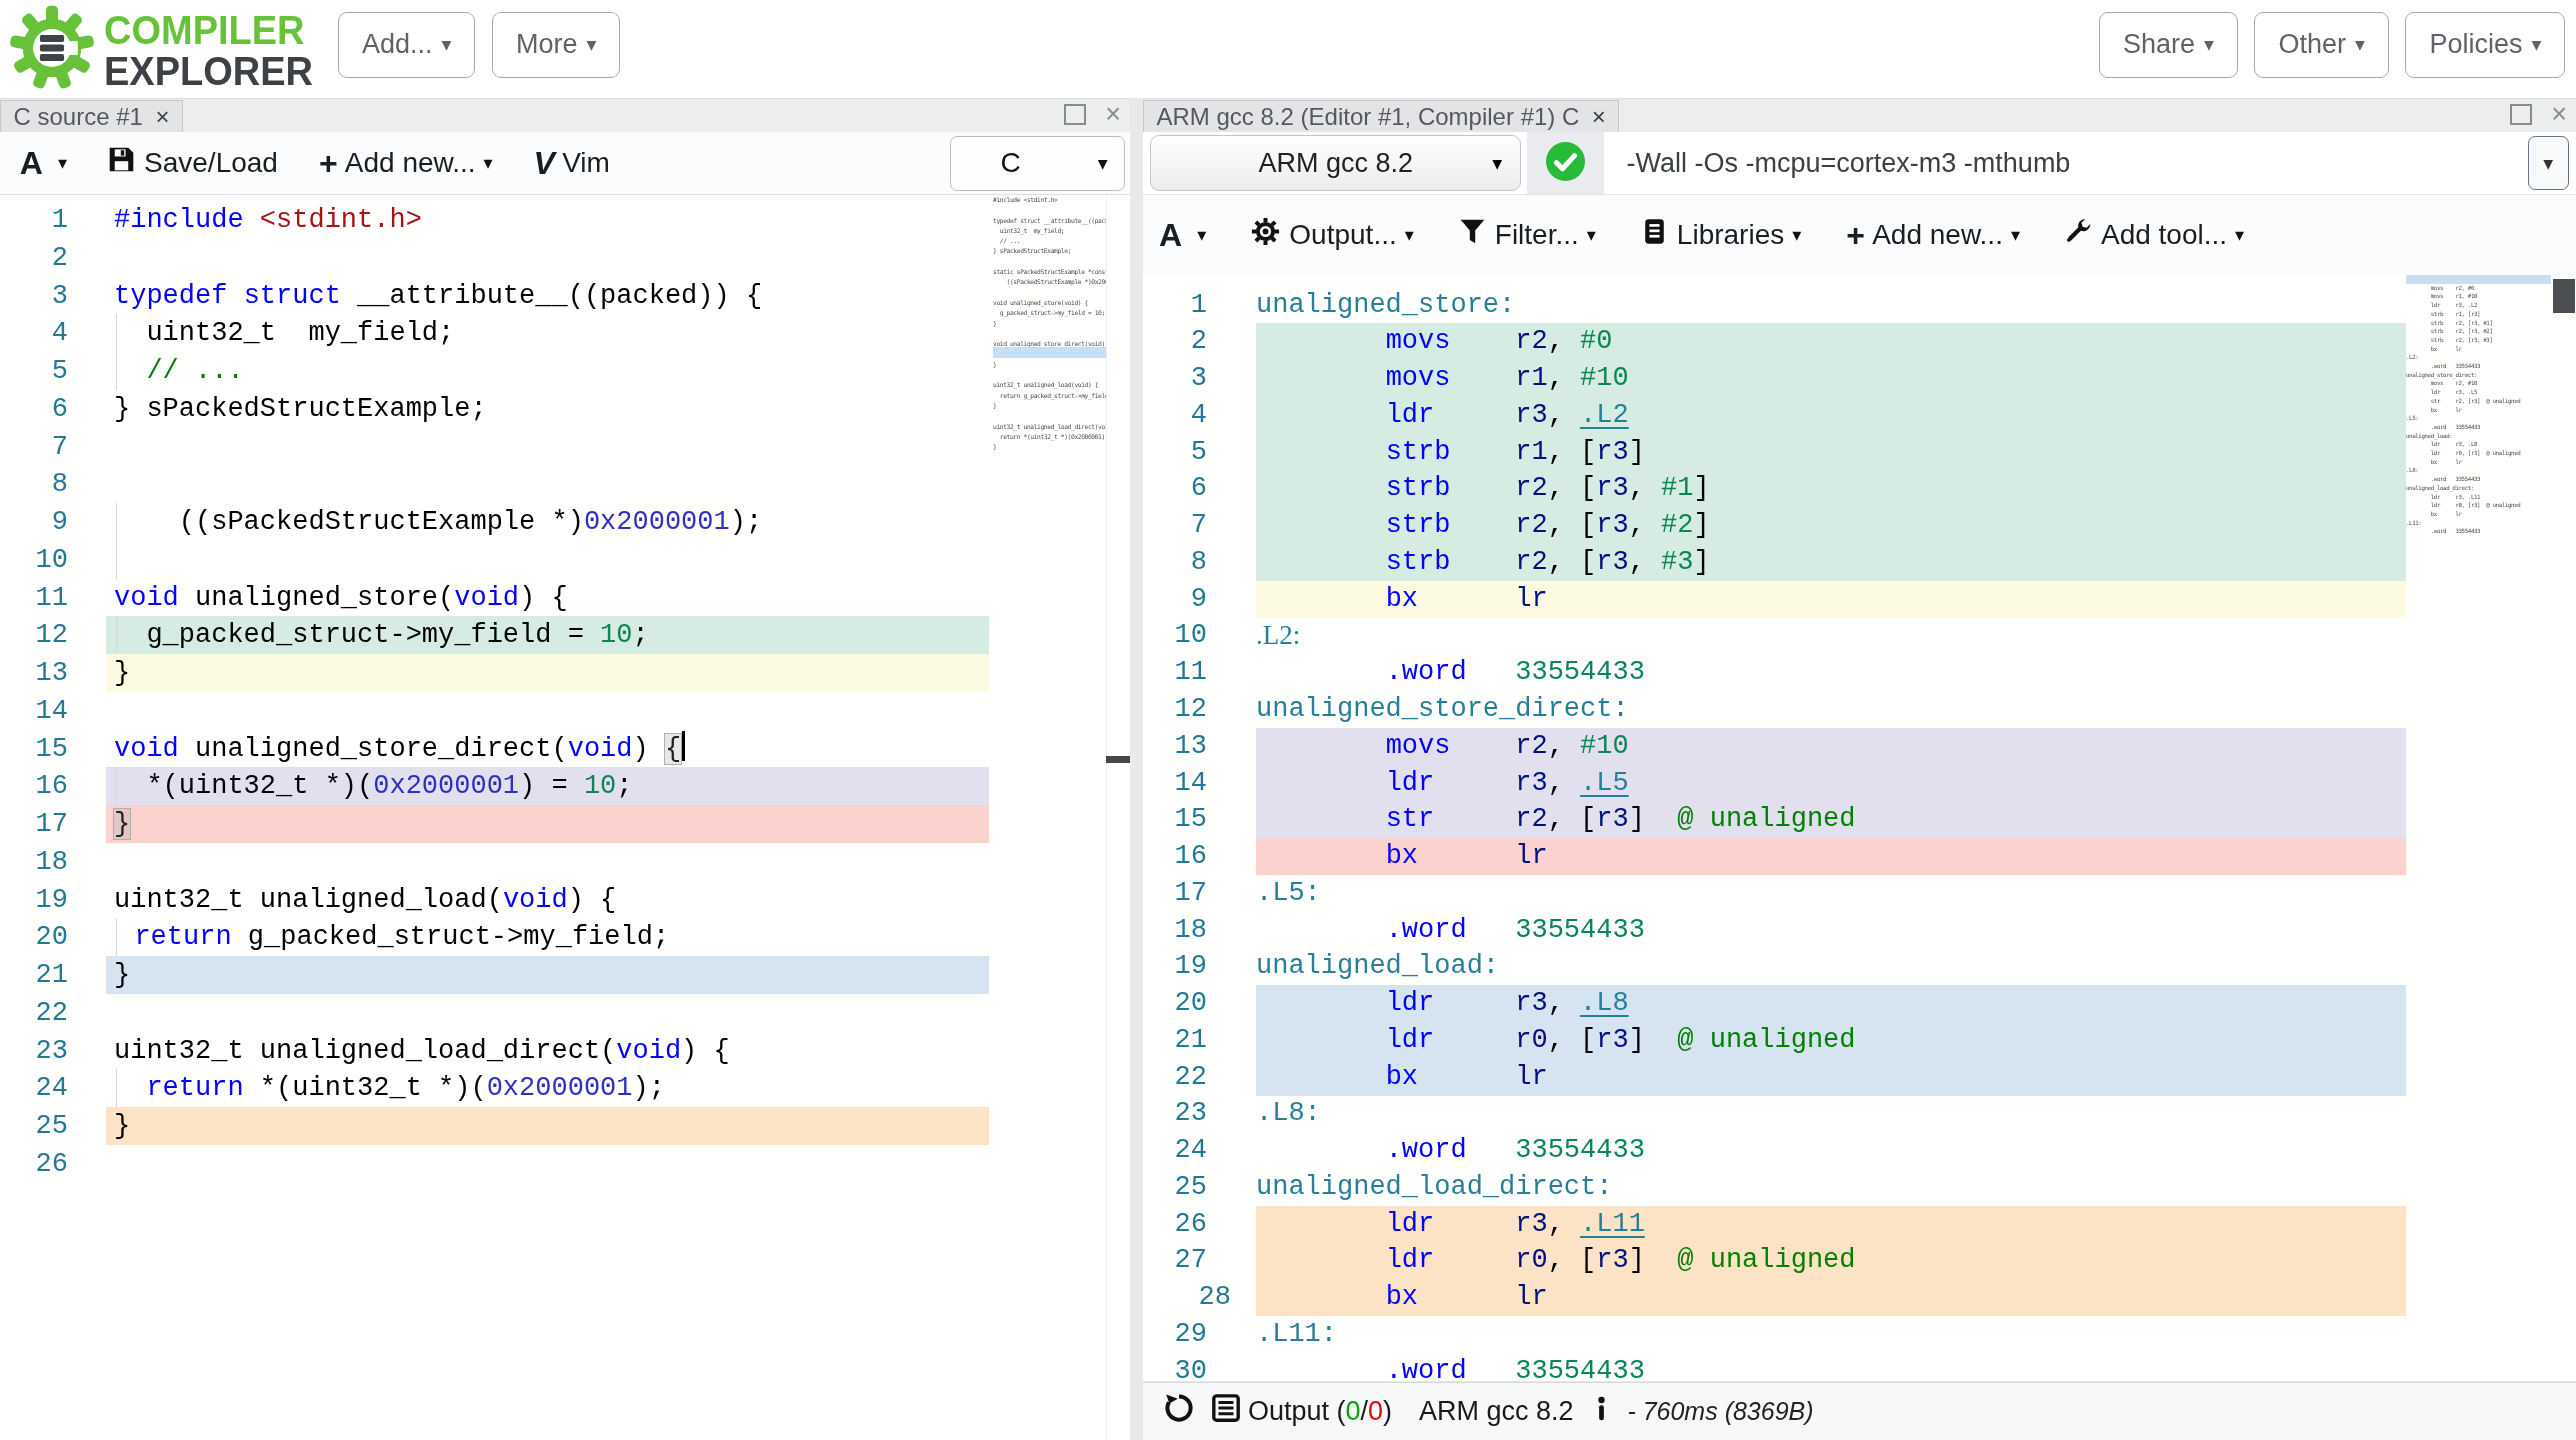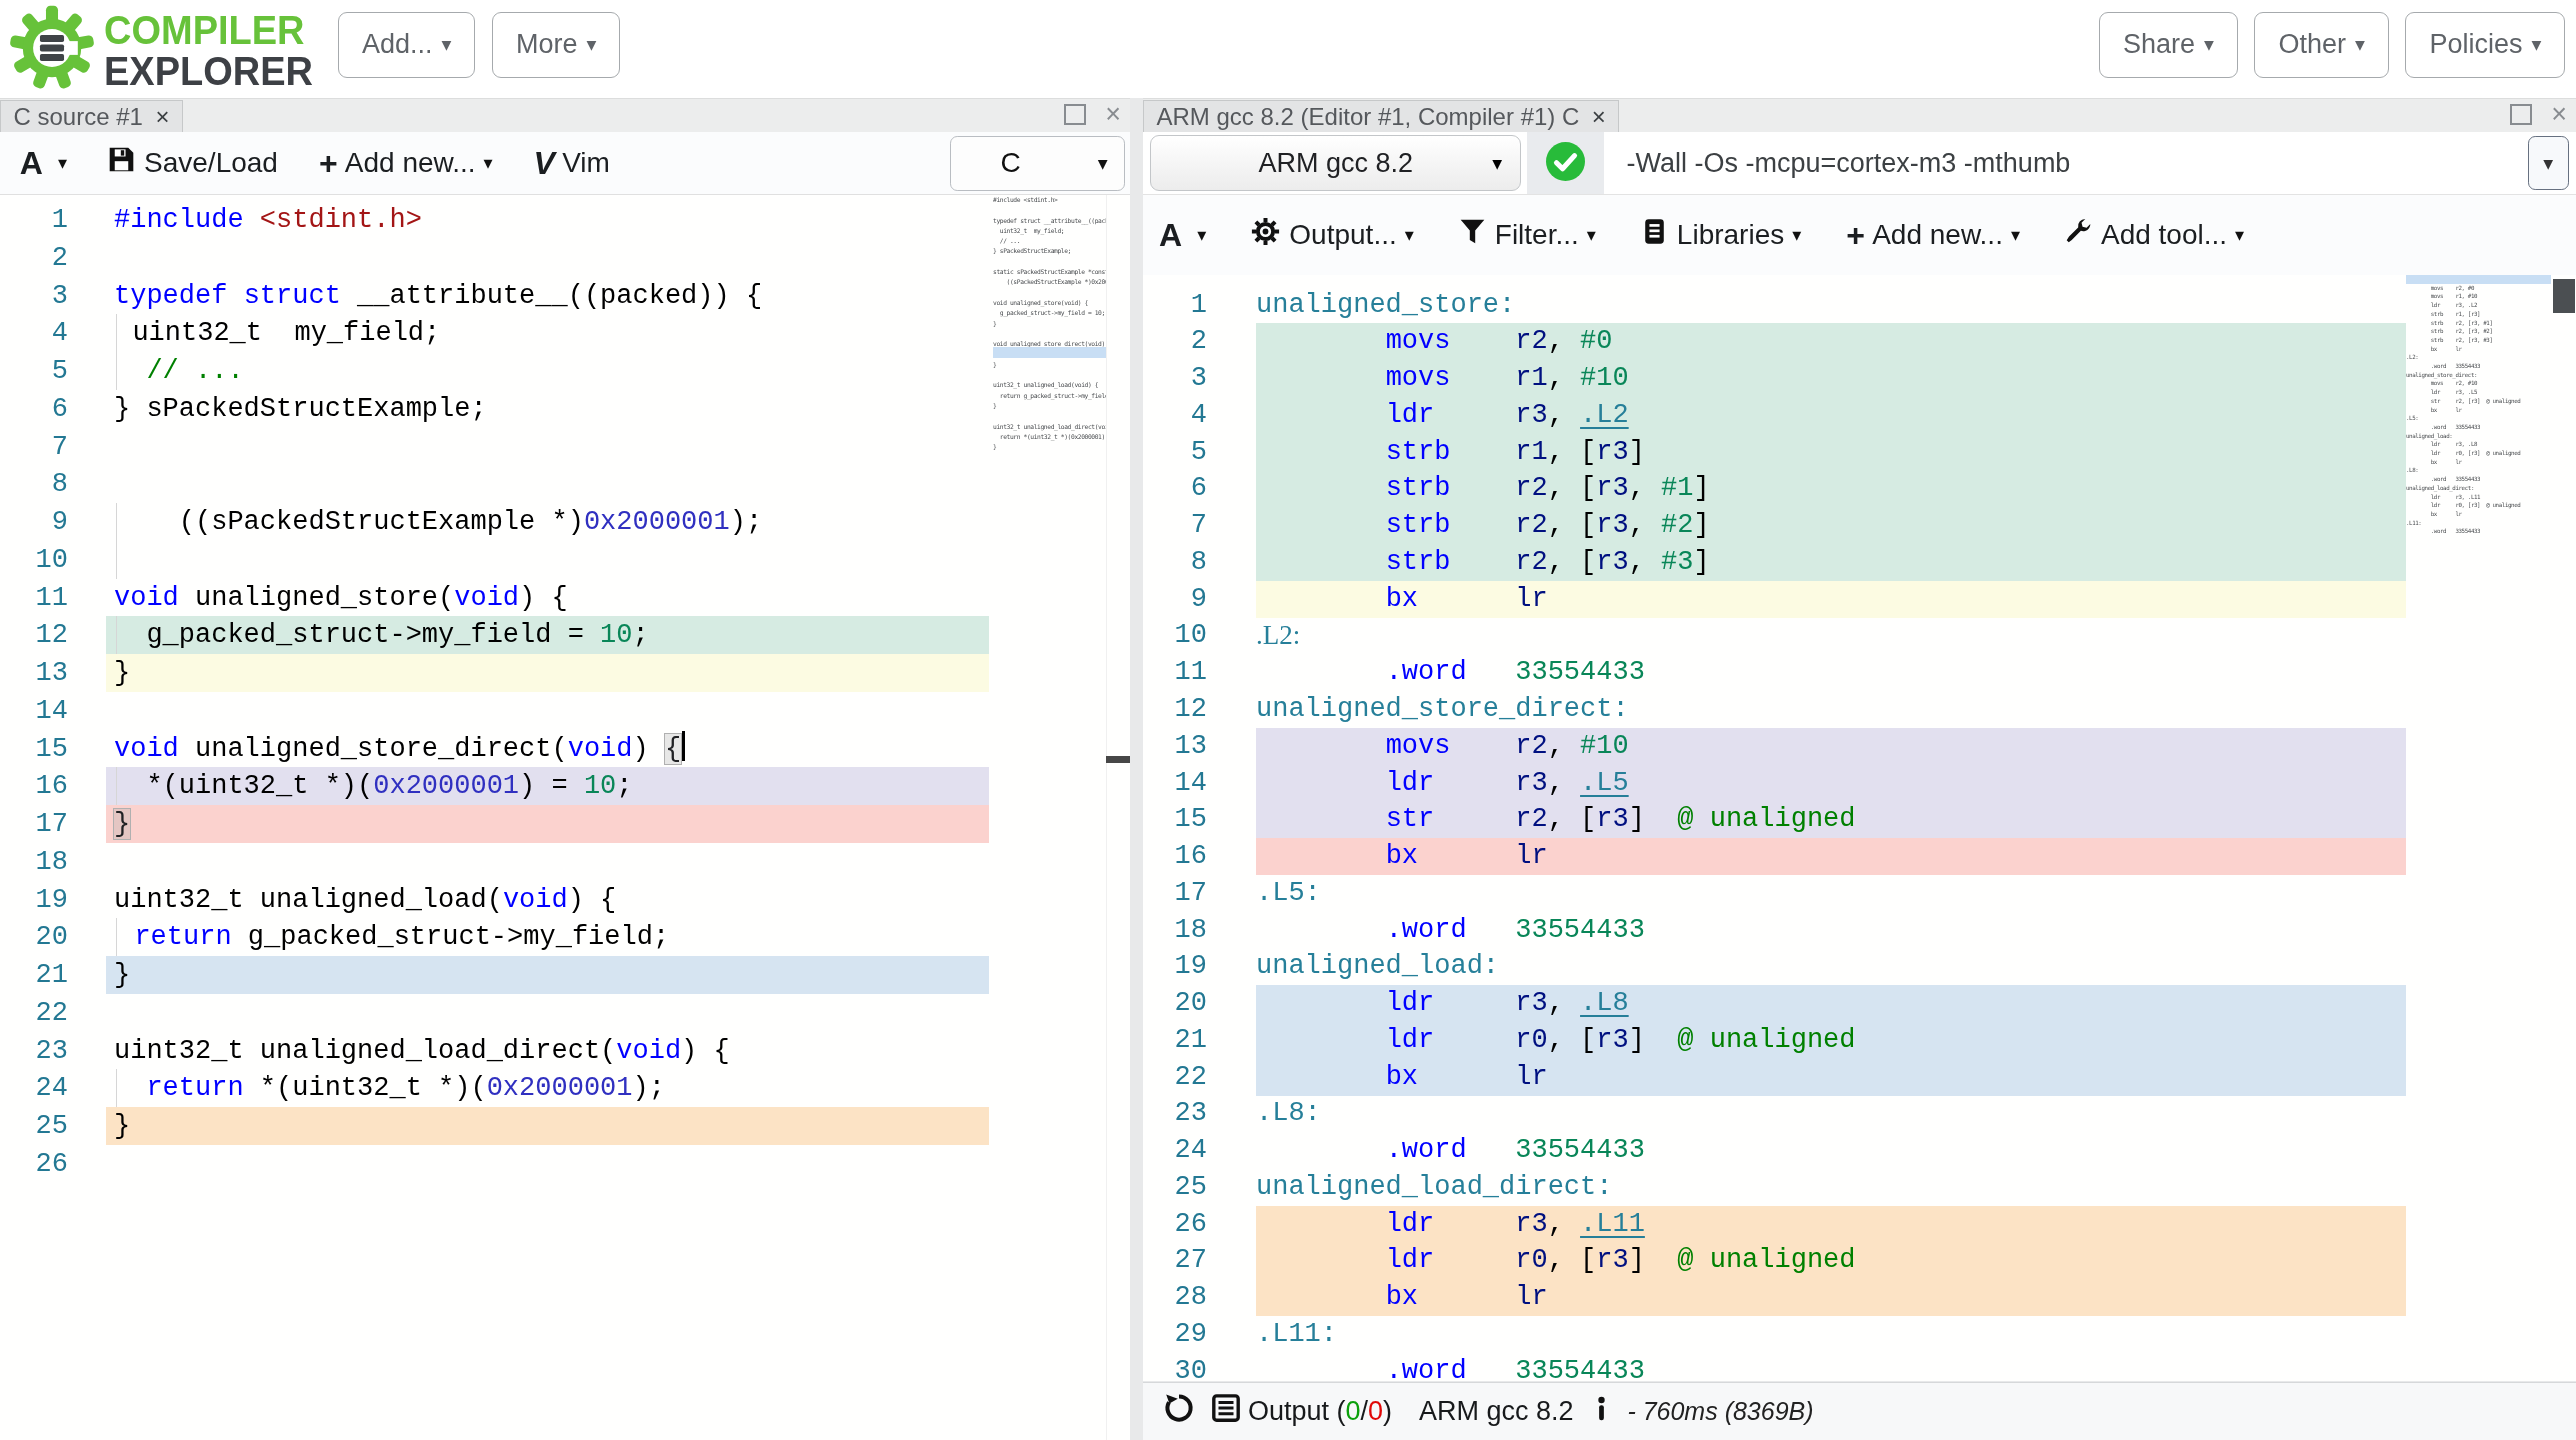--- a/index.html
+++ b/index.html
@@ -172,21 +172,21 @@
     <span class="lang-select">
       <span>C</span>
       <span class="arrow">▾</span>
     </span>
   </div>
 
   <div class="editor" id="source-editor" style="left:0;top:195px;width:1130px;height:1245px;">
       <div class="code-row" style="top: 6.3px; height: 38px; line-height: 38px;"><span class="ln" style="width: 68px;">1</span><span class="code" style="left: 114px;"><span class="tk-k">#include</span><span class="tk-d"> </span><span class="tk-s">&lt;stdint.h&gt;</span></span></div>
       <div class="code-row" style="top: 44px; height: 38px; line-height: 38px;"><span class="ln" style="width: 68px;">2</span><span class="code" style="left: 114px;"></span></div>
       <div class="code-row" style="top: 82px; height: 38px; line-height: 38px;"><span class="ln" style="width: 68px;">3</span><span class="code" style="left: 114px;"><span class="tk-k">typedef</span><span class="tk-d"> </span><span class="tk-k">struct</span><span class="tk-d"> __attribute__((packed)) {</span></span></div>
-      <div class="code-row" style="top: 119px; height: 38px; line-height: 38px;"><span class="guide" style="left: 116px;"></span><span class="ln" style="width: 68px;">4</span><span class="code" style="left: 100px;"><span class="tk-d">  uint32_t  my_field;</span></span></div>
+      <div class="code-row" style="top: 119px; height: 38px; line-height: 38px;"><span class="guide" style="left: 116px;"></span><span class="ln" style="width: 68px;">4</span><span class="code" style="left: 114px;"><span class="tk-d">  uint32_t  my_field;</span></span></div>
       <div class="code-row" style="top: 157px; height: 38px; line-height: 38px;"><span class="guide" style="left: 116px;"></span><span class="ln" style="width: 68px;">5</span><span class="code" style="left: 114px;"><span class="tk-c">  // ...</span></span></div>
       <div class="code-row" style="top: 195px; height: 38px; line-height: 38px;"><span class="ln" style="width: 68px;">6</span><span class="code" style="left: 114px;"><span class="tk-d">} sPackedStructExample;</span></span></div>
       <div class="code-row" style="top: 233px; height: 38px; line-height: 38px;"><span class="ln" style="width: 68px;">7</span><span class="code" style="left: 114px;"></span></div>
       <div class="code-row" style="top: 270px; height: 38px; line-height: 38px;"><span class="ln" style="width: 68px;">8</span></div>
       <div class="code-row" style="top: 308px; height: 38px; line-height: 38px;"><span class="guide" style="left: 116px;"></span><span class="ln" style="width: 68px;">9</span><span class="code" style="left: 114px;"><span class="tk-d">    ((sPackedStructExample *)</span><span class="tk-h">0x2000001</span><span class="tk-d">);</span></span></div>
       <div class="code-row" style="top: 346px; height: 38px; line-height: 38px;"><span class="guide" style="left: 116px;"></span><span class="ln" style="width: 68px;">10</span><span class="code" style="left: 114px;"></span></div>
       <div class="code-row" style="top: 384px; height: 38px; line-height: 38px;"><span class="ln" style="width: 68px;">11</span><span class="code" style="left: 114px;"><span class="tk-k">void</span><span class="tk-d"> unaligned_store(</span><span class="tk-k">void</span><span class="tk-d">) {</span></span></div>
       <div class="code-row" style="top: 421px; height: 38px; line-height: 38px;"><span class="band" style="left: 106px; width: 883px; background: rgb(214, 235, 226);"></span><span class="guide" style="left: 116px;"></span><span class="ln" style="width: 68px;">12</span><span class="code" style="left: 114px;"><span class="tk-d">  g_packed_struct-&gt;my_field = </span><span class="tk-n">10</span><span class="tk-d">;</span></span></div>
       <div class="code-row" style="top: 459px; height: 38px; line-height: 38px;"><span class="band" style="left: 106px; width: 883px; background: rgb(252, 251, 226);"></span><span class="ln" style="width: 68px;">13</span><span class="code" style="left: 114px;"><span class="tk-d">}</span></span></div>
       <div class="code-row" style="top: 497px; height: 38px; line-height: 38px;"><span class="ln" style="width: 68px;">14</span><span class="code" style="left: 114px;"></span></div>
@@ -333,21 +333,21 @@
       <div class="code-row" style="top: 637px; height: 37px; line-height: 37px;"><span class="ln" style="width: 64px;">18</span><span class="code" style="left: 113px;"><span class="tk-d">        </span><span class="tk-k">.word</span><span class="tk-d">   </span><span class="tk-n">33554433</span></span></div>
       <div class="code-row" style="top: 673px; height: 37px; line-height: 37px;"><span class="ln" style="width: 64px;">19</span><span class="code" style="left: 113px;"><span class="tk-lbl">unaligned_load:</span></span></div>
       <div class="code-row" style="top: 710px; height: 37px; line-height: 37px;"><span class="band" style="left: 113px; width: 1150px; background: rgb(214, 228, 241);"></span><span class="ln" style="width: 64px;">20</span><span class="code" style="left: 113px;"><span class="tk-d">        </span><span class="tk-k">ldr</span><span class="tk-d">     </span><span class="tk-reg">r3</span><span class="tk-d">, </span><span class="tk-lnk">.L8</span></span></div>
       <div class="code-row" style="top: 747px; height: 37px; line-height: 37px;"><span class="band" style="left: 113px; width: 1150px; background: rgb(214, 228, 241);"></span><span class="ln" style="width: 64px;">21</span><span class="code" style="left: 113px;"><span class="tk-d">        </span><span class="tk-k">ldr</span><span class="tk-d">     </span><span class="tk-reg">r0</span><span class="tk-d">, [</span><span class="tk-reg">r3</span><span class="tk-d">]  </span><span class="tk-c">@ unaligned</span></span></div>
       <div class="code-row" style="top: 784px; height: 37px; line-height: 37px;"><span class="band" style="left: 113px; width: 1150px; background: rgb(214, 228, 241);"></span><span class="ln" style="width: 64px;">22</span><span class="code" style="left: 113px;"><span class="tk-d">        </span><span class="tk-k">bx</span><span class="tk-d">      </span><span class="tk-reg">lr</span></span></div>
       <div class="code-row" style="top: 820px; height: 37px; line-height: 37px;"><span class="ln" style="width: 64px;">23</span><span class="code" style="left: 113px;"><span class="tk-lbl">.L8:</span></span></div>
       <div class="code-row" style="top: 857px; height: 37px; line-height: 37px;"><span class="ln" style="width: 64px;">24</span><span class="code" style="left: 113px;"><span class="tk-d">        </span><span class="tk-k">.word</span><span class="tk-d">   </span><span class="tk-n">33554433</span></span></div>
       <div class="code-row" style="top: 894px; height: 37px; line-height: 37px;"><span class="ln" style="width: 64px;">25</span><span class="code" style="left: 113px;"><span class="tk-lbl">unaligned_load_direct:</span></span></div>
       <div class="code-row" style="top: 931px; height: 37px; line-height: 37px;"><span class="band" style="left: 113px; width: 1150px; background: rgb(252, 227, 197);"></span><span class="ln" style="width: 64px;">26</span><span class="code" style="left: 113px;"><span class="tk-d">        </span><span class="tk-k">ldr</span><span class="tk-d">     </span><span class="tk-reg">r3</span><span class="tk-d">, </span><span class="tk-lnk">.L11</span></span></div>
       <div class="code-row" style="top: 967px; height: 37px; line-height: 37px;"><span class="band" style="left: 113px; width: 1150px; background: rgb(252, 227, 197);"></span><span class="ln" style="width: 64px;">27</span><span class="code" style="left: 113px;"><span class="tk-d">        </span><span class="tk-k">ldr</span><span class="tk-d">     </span><span class="tk-reg">r0</span><span class="tk-d">, [</span><span class="tk-reg">r3</span><span class="tk-d">]  </span><span class="tk-c">@ unaligned</span></span></div>
-      <div class="code-row" style="top: 1004px; height: 37px; line-height: 37px;"><span class="band" style="left: 113px; width: 1150px; background: rgb(252, 227, 197);"></span><span class="ln" style="width: 64px;">28</span><span class="code" style="left: 113px;"><span class="tk-d">        </span><span class="tk-k">bx</span><span class="tk-d">      </span><span class="tk-reg">lr</span></span></div>
+      <div class="code-row" style="top: 1004px; height: 37px; line-height: 37px;"><span class="band" style="left: 113px; width: 1150px; background: rgb(252, 227, 197);"></span><span class="ln" style="width: 64px; margin-left: 24px;">28</span><span class="code" style="left: 113px;"><span class="tk-d">        </span><span class="tk-k">bx</span><span class="tk-d">      </span><span class="tk-reg">lr</span></span></div>
       <div class="code-row" style="top: 1041px; height: 37px; line-height: 37px;"><span class="ln" style="width: 64px;">29</span><span class="code" style="left: 113px;"><span class="tk-lbl">.L11:</span></span></div>
       <div class="code-row" style="top: 1078px; height: 37px; line-height: 37px;"><span class="ln" style="width: 64px;">30</span><span class="code" style="left: 113px;"><span class="tk-d">        </span><span class="tk-k">.word</span><span class="tk-d">   </span><span class="tk-n">33554433</span></span></div>
     <div class="minimap" style="left:1263px;width:145px;height:277px;">
       <div class="mm-hl" style="left:0;top:0;width:145px;height:9px;"></div>
       <pre style="font-size:5.8px;line-height:8.7px;">unaligned_store:
         movs    r2, #0
         movs    r1, #10
         ldr     r3, .L2
         strb    r1, [r3]
         strb    r2, [r3, #1]

